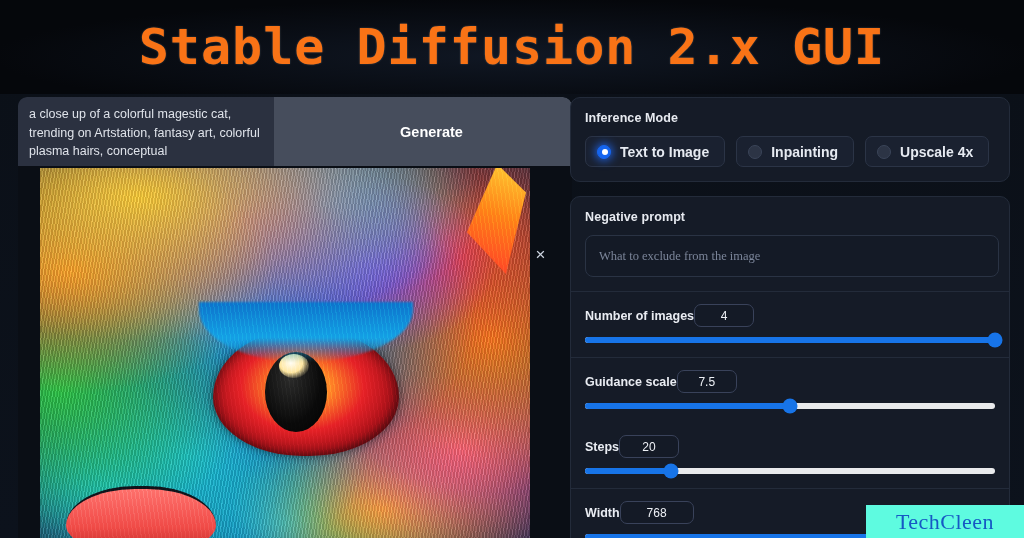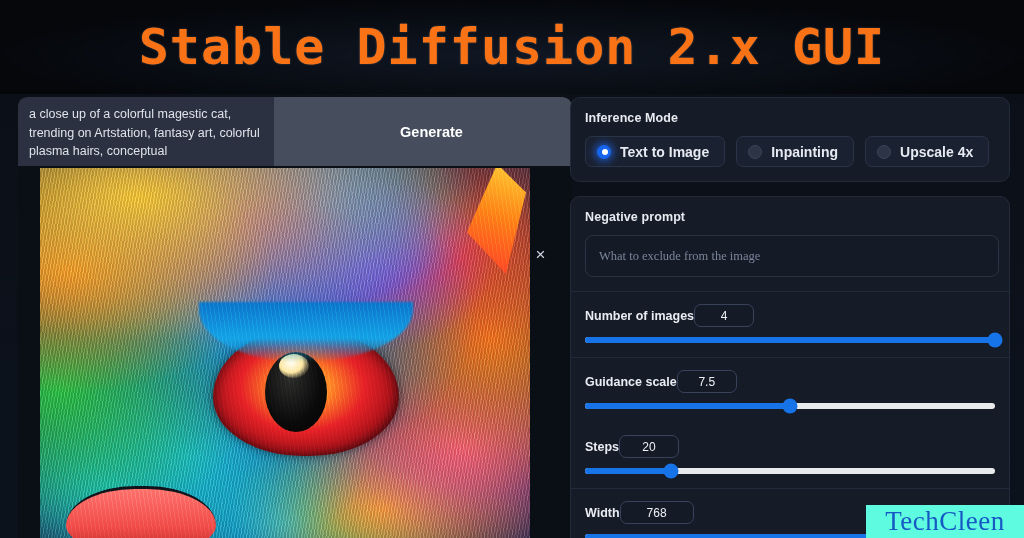--- a/index.html
+++ b/index.html
@@ -230,21 +230,21 @@
   .two-col > .half { flex: 1 1 50%; }
   .vdiv { width: 1px; background: #232b3a; }
 
   
   .watermark {
     position: absolute; left: 866px; top: 505px;
     width: 158px; height: 33px;
     background: #5efbe0;
     display: flex; align-items: center; justify-content: center;
     color: #1658c4; font-family: "Liberation Serif", serif;
-    font-size: 27px; letter-spacing: .5px;
+    font-size: 22px; letter-spacing: .5px;
   }
 </style>
 </head>
 <body>
 
 <div id="app">
 
   <div class="title-bar">
     <div class="app-title">Stable Diffusion 2.x GUI</div>
   </div>

